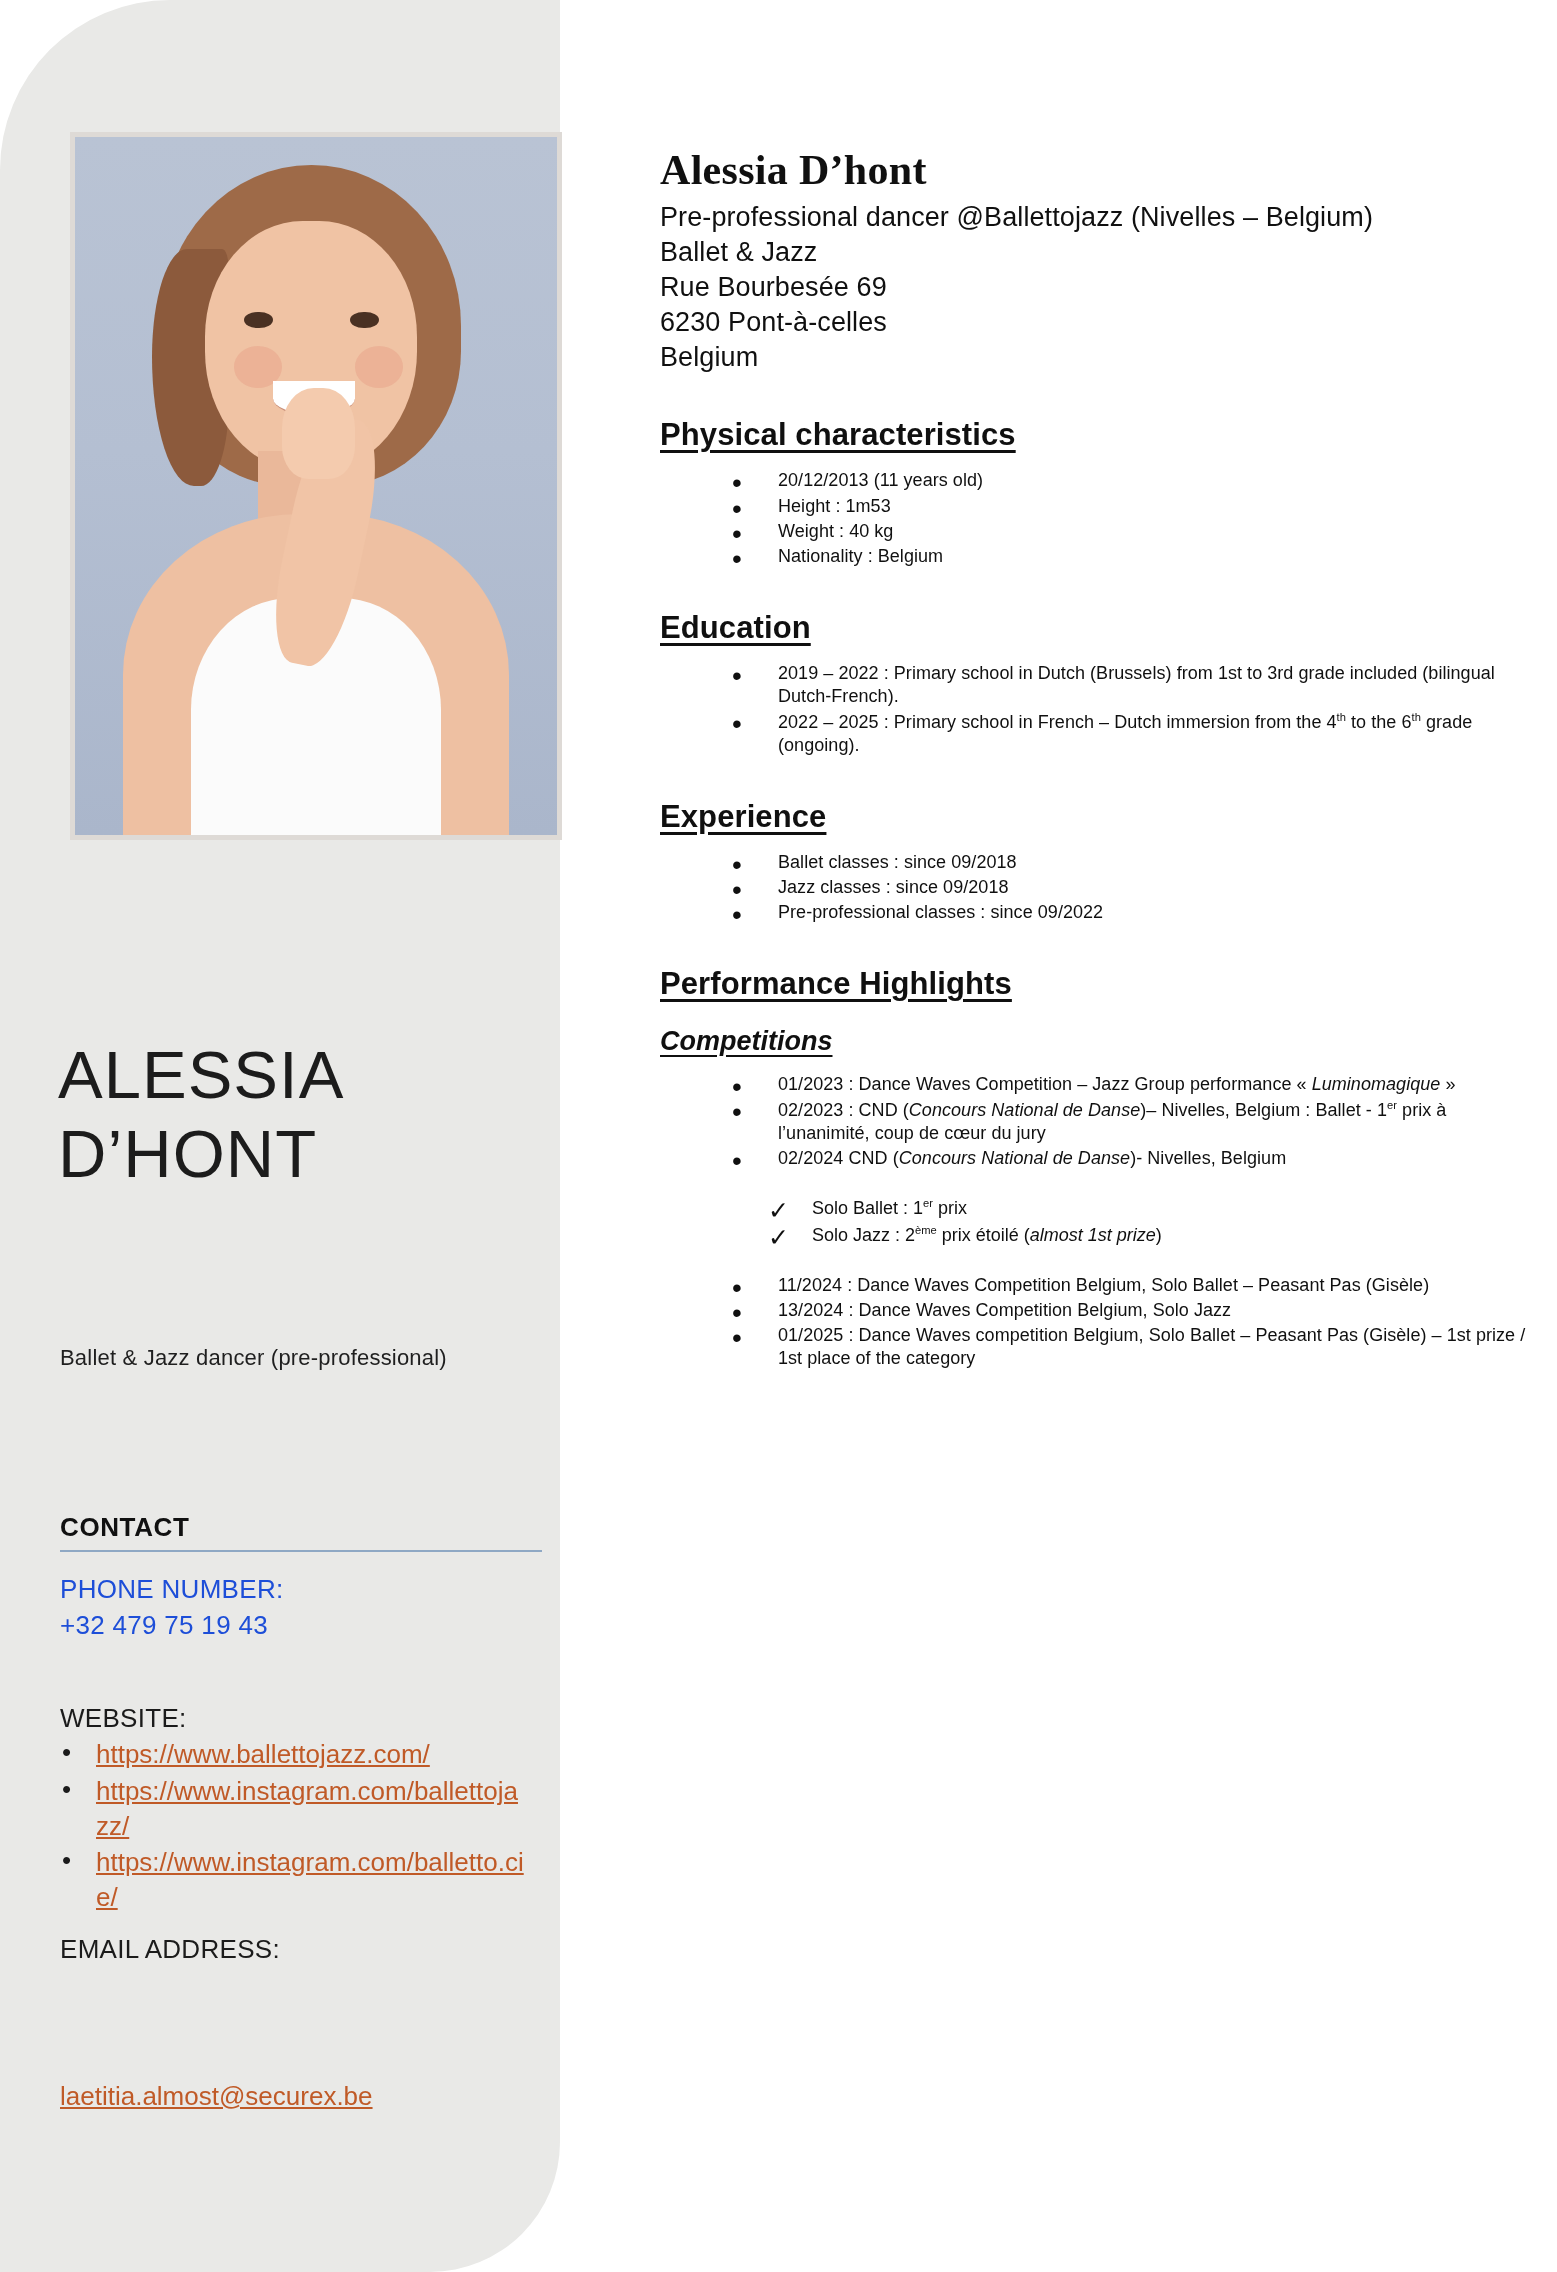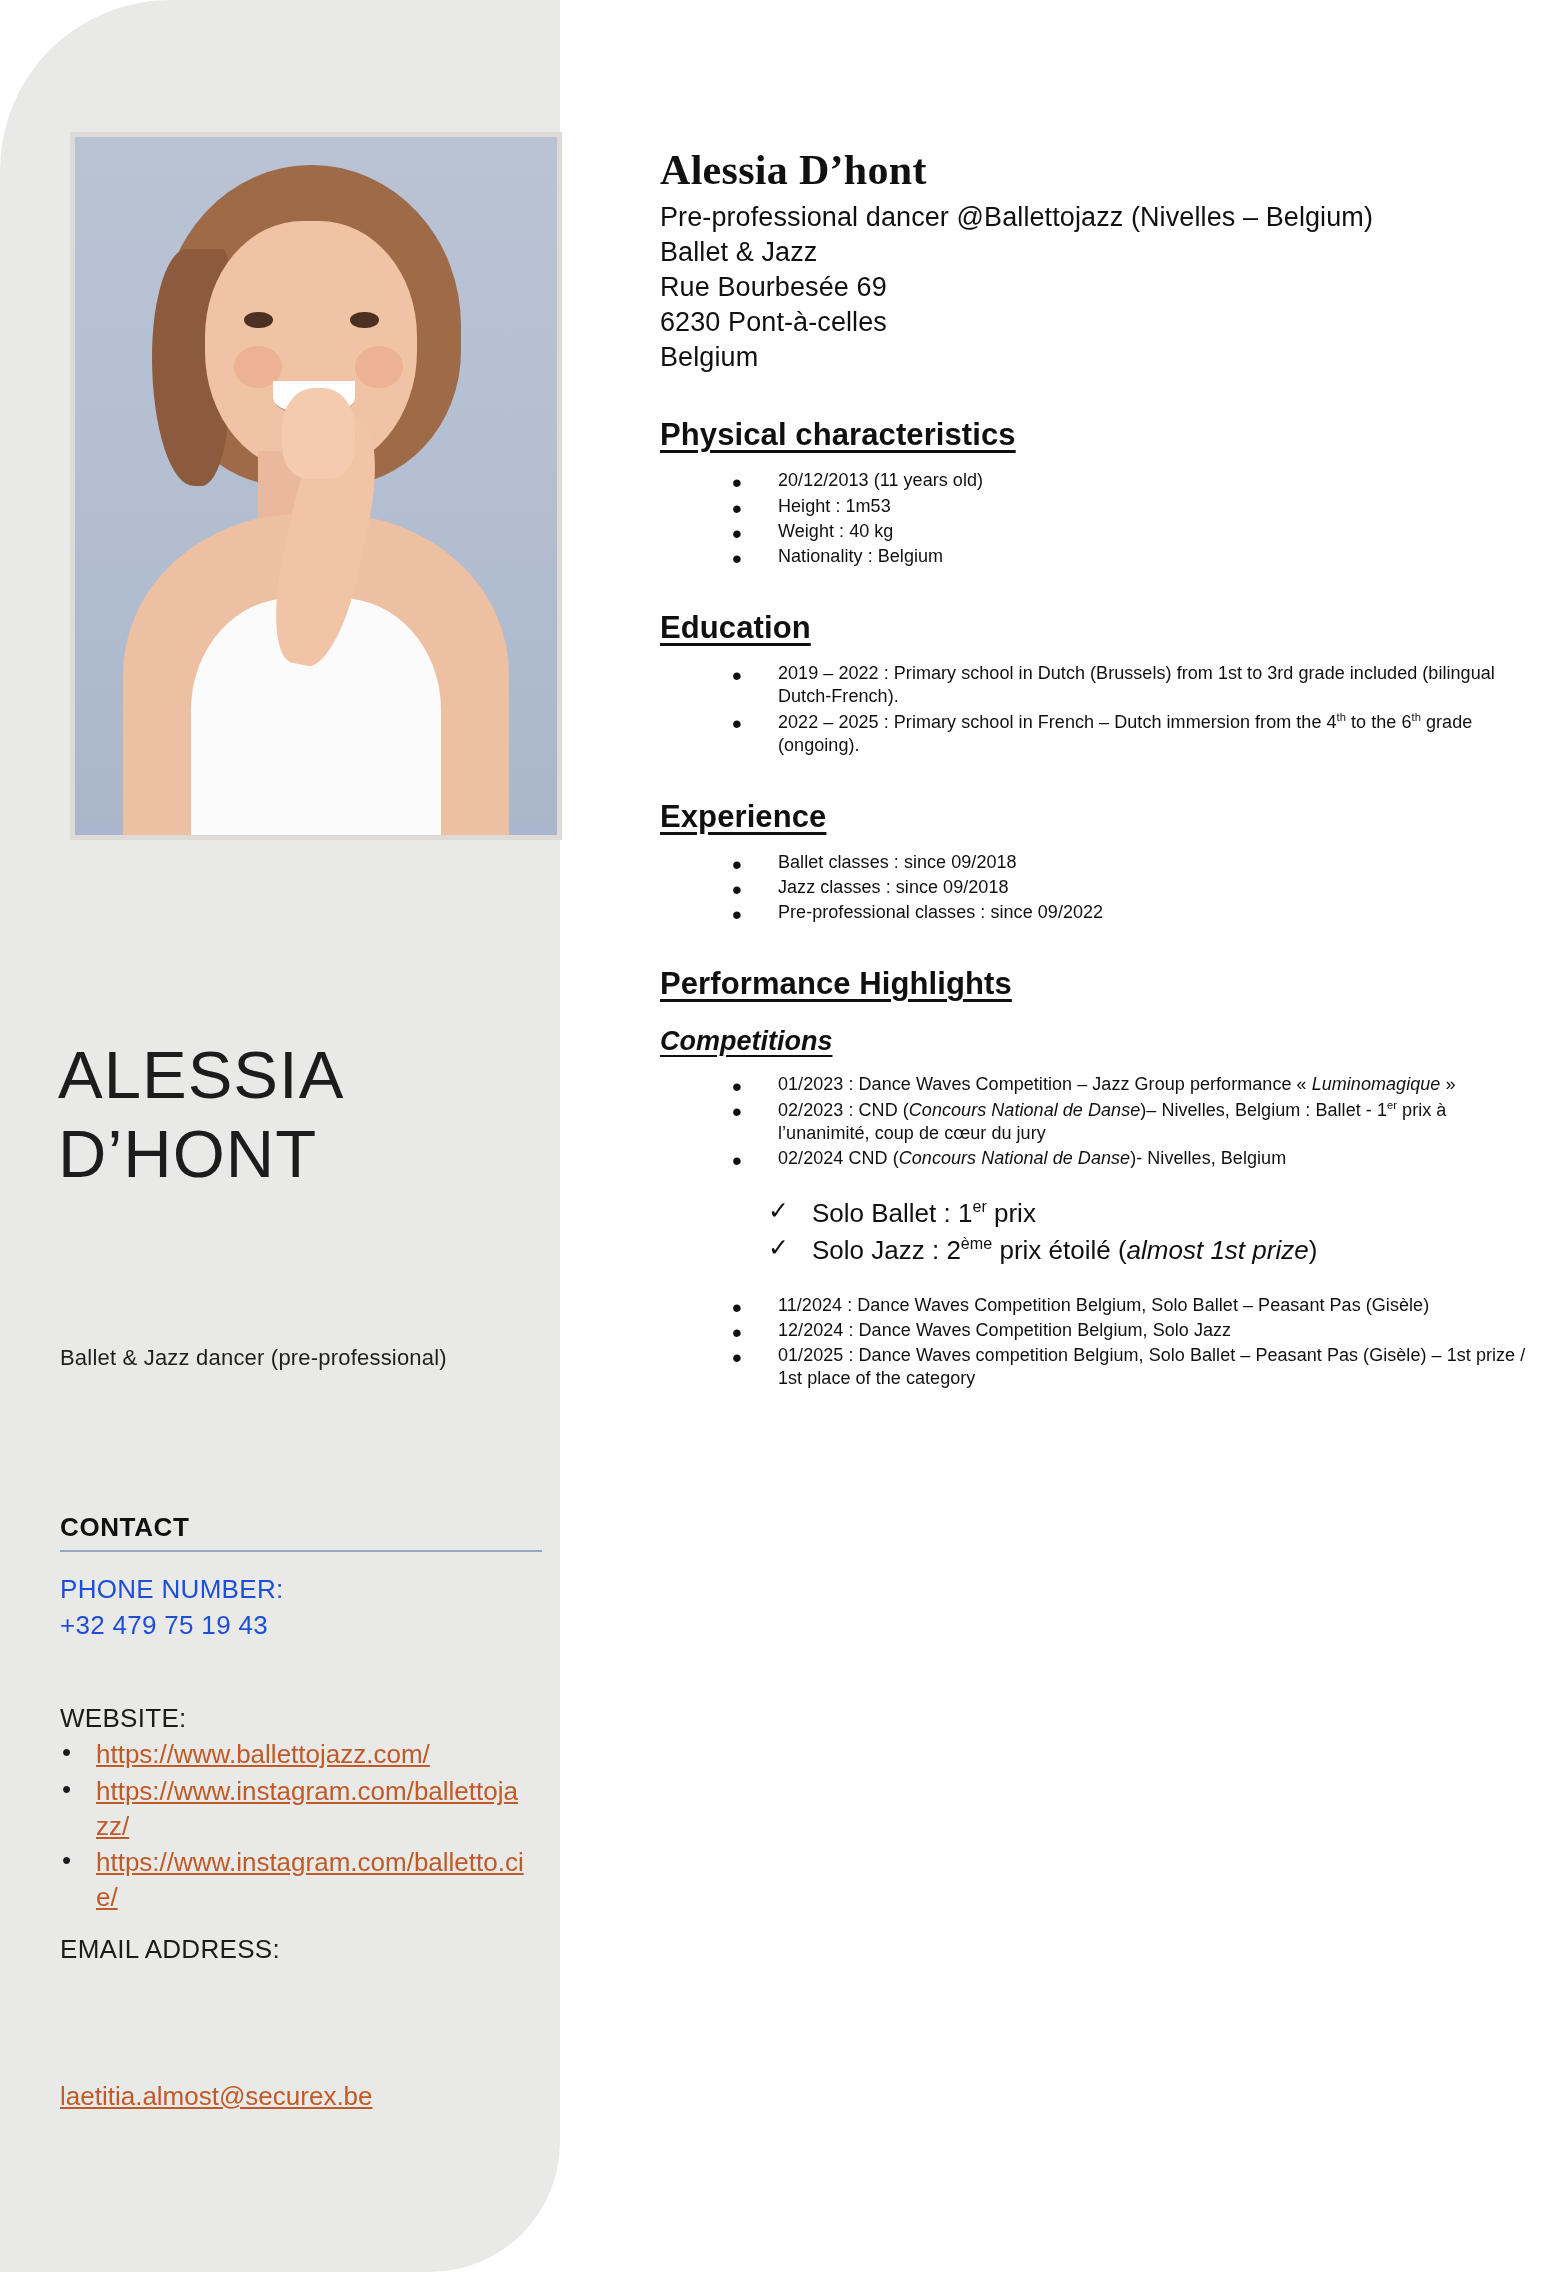--- a/index.html
+++ b/index.html
@@ -224,21 +224,21 @@
     font-size:28px;
   }
   ul.check {
     list-style:none;
     margin-top:26px;
     margin-bottom:26px;
     margin-left:108px;
   }
   ul.check > li {
     position:relative;
-    font-size:26px;
+    font-size:18px;
     line-height:1.3;
     padding-left:44px;
     margin-bottom:3px;
   }
   ul.check > li::before {
     content:"\2713";
     position:absolute; left:0; top:-2px;
     font-size:25px;
   }
   sup { font-size:.62em; vertical-align:super; }
@@ -356,18 +356,18 @@
       <li>
         <span>Solo Ballet : 1</span><sup>er</sup><span> prix</span>
       </li>
       <li>
         <span>Solo Jazz :  2</span><sup>ème</sup><span> prix étoilé (</span><span class="it">almost 1st prize</span><span>)</span>
       </li>
     </ul>
 
     <ul class="b" style="margin-top:0">
       <li>11/2024 : Dance Waves Competition Belgium, Solo Ballet – Peasant Pas (Gisèle)</li>
-      <li>12/2024 : Dance Waves Competition Belgium, Solo Jazz</li>
+      <li>13/2024 : Dance Waves Competition Belgium, Solo Jazz</li>
       <li>01/2025 : Dance Waves competition Belgium, Solo Ballet – Peasant Pas (Gisèle) – 1st prize / 1st place of the category</li>
     </ul>
 
   </div>
 </div>
 
 </body></html>

